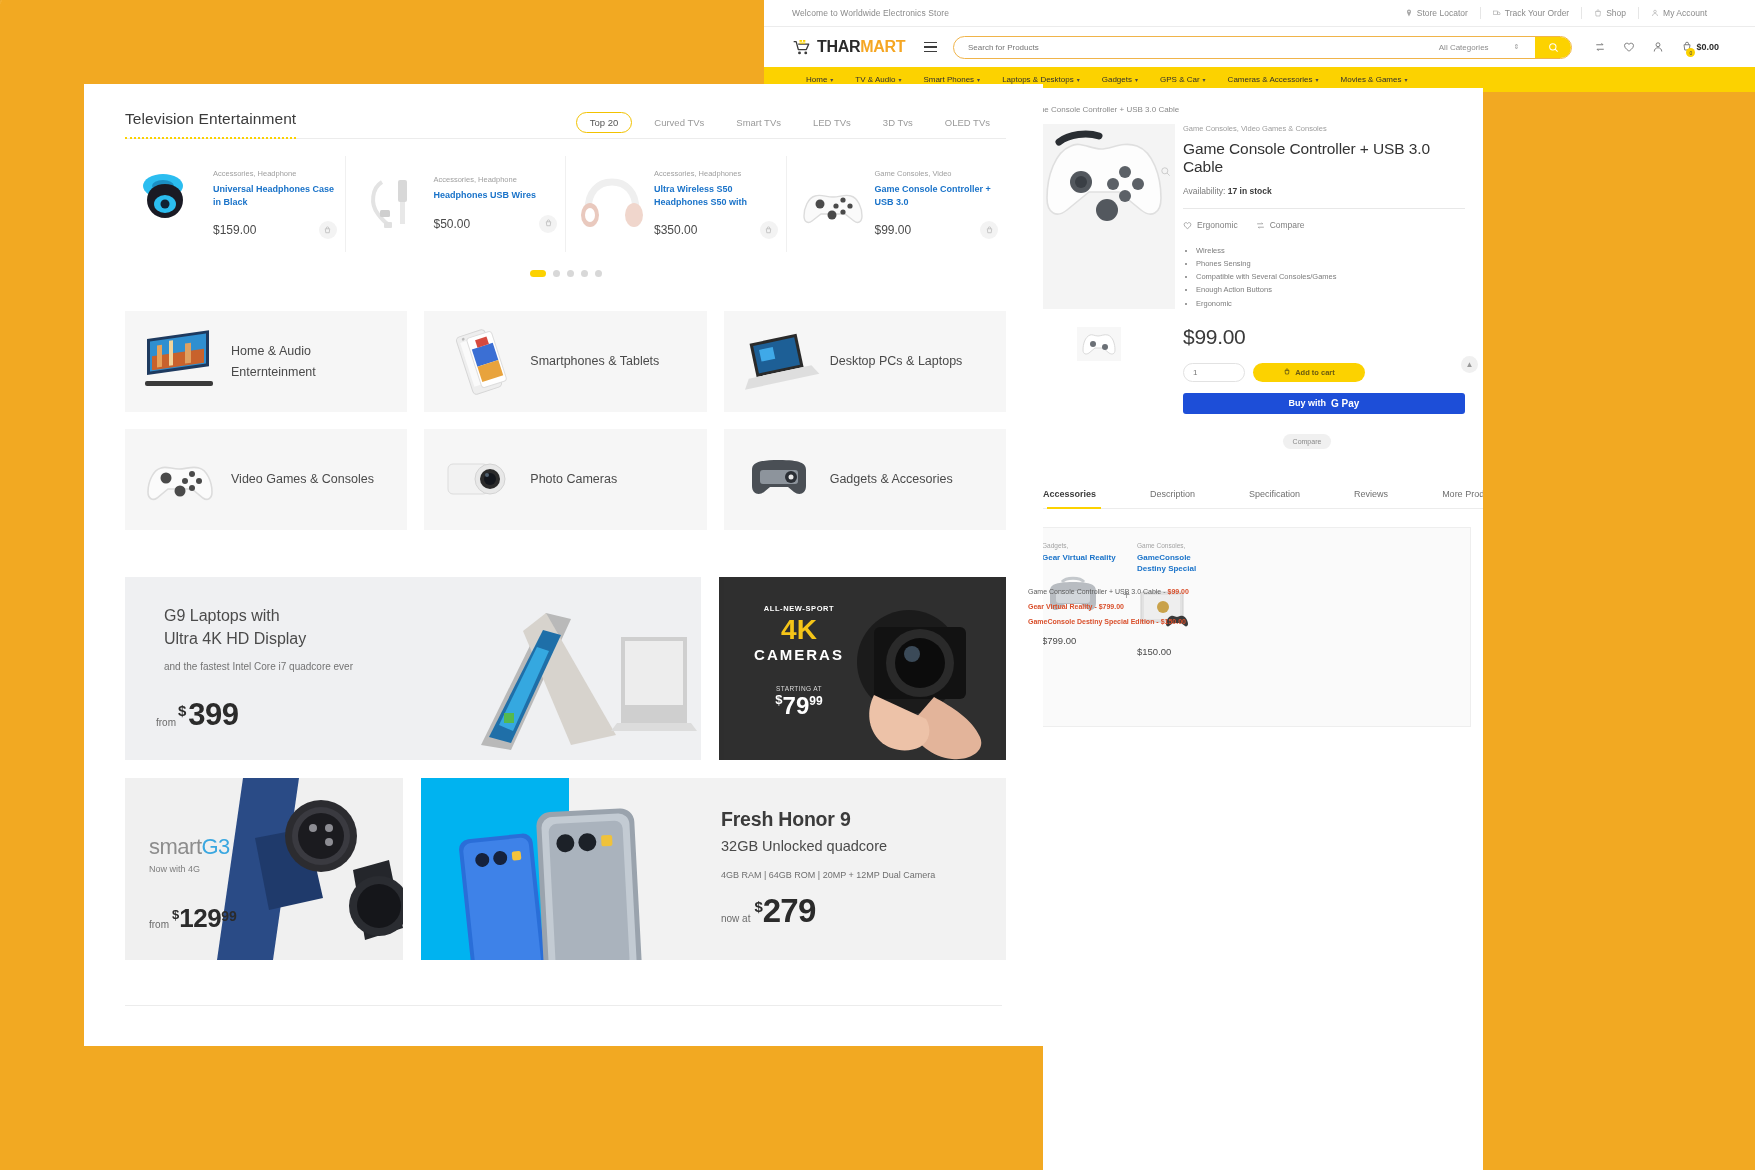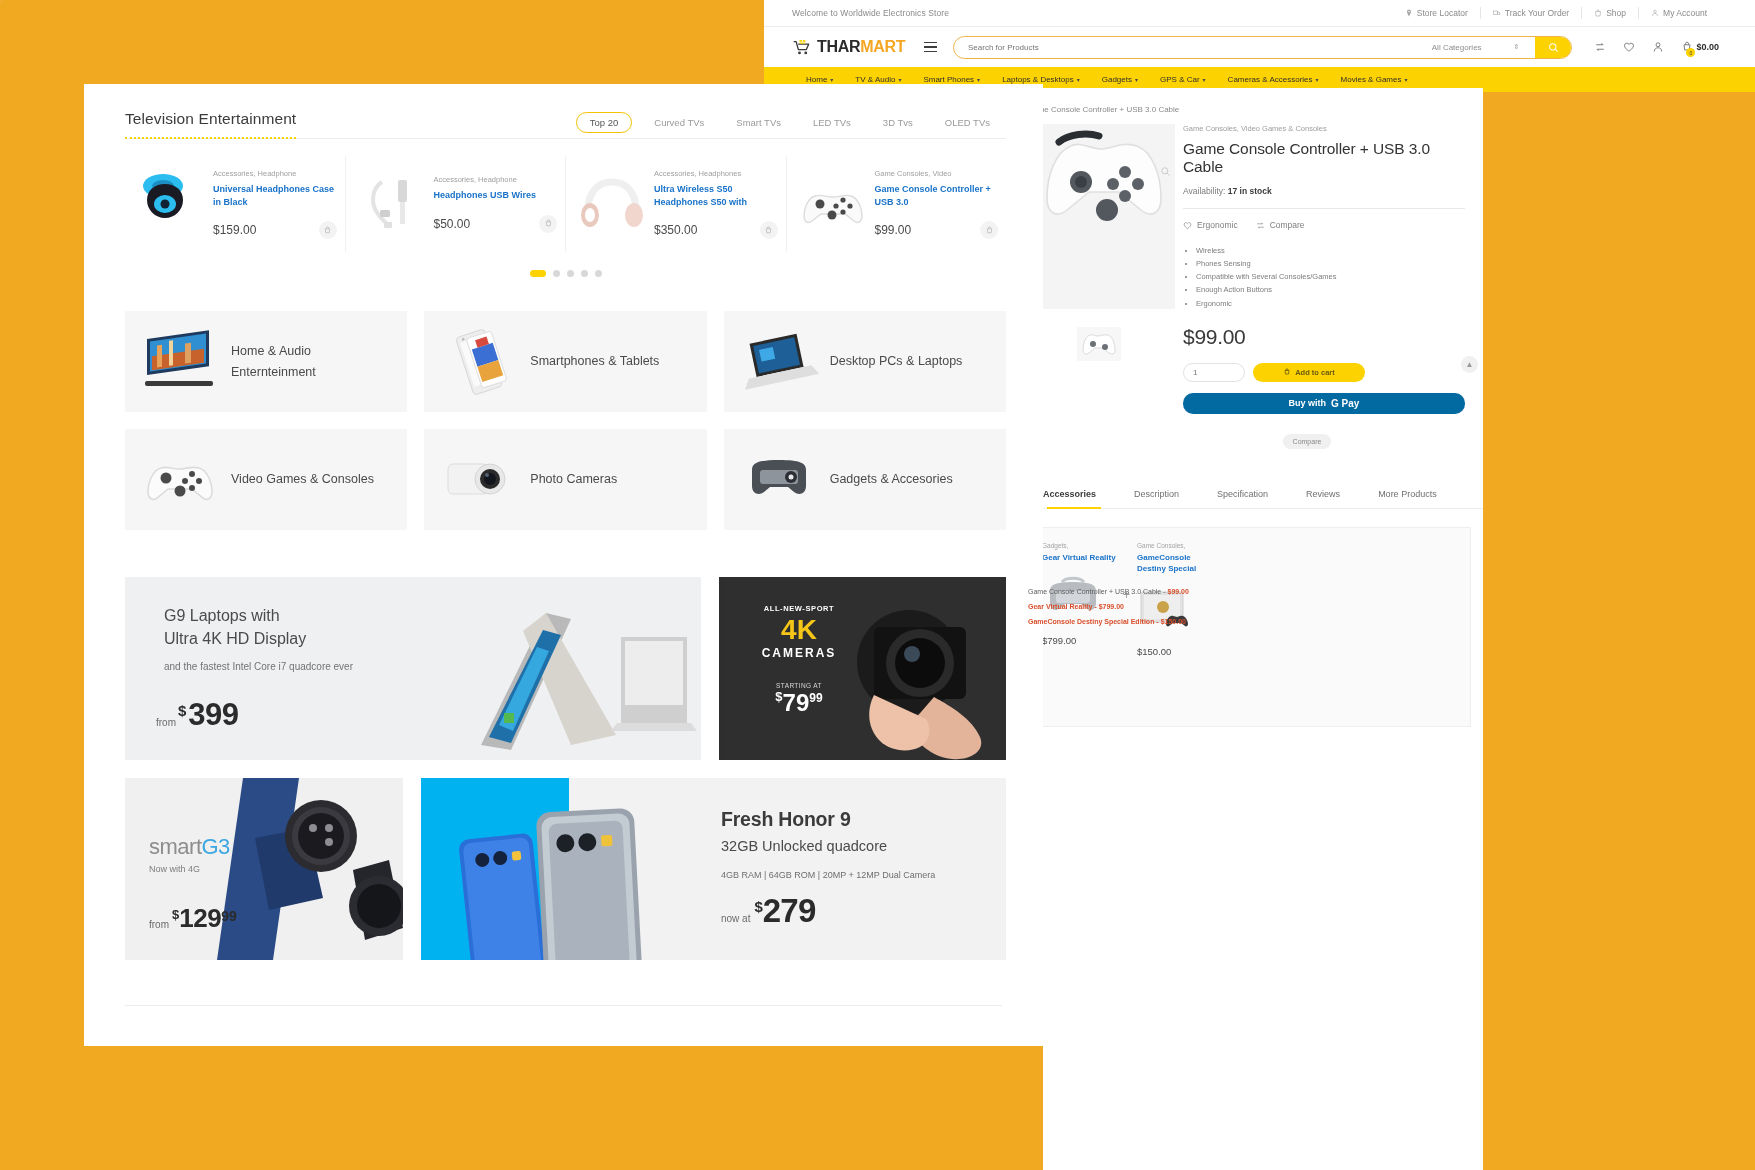--- a/index.html
+++ b/index.html
@@ -57,21 +57,21 @@
     border-radius: 12px; display: flex; align-items: center; overflow: hidden;
     background: #fff;
   }
   .searchbox input {
     flex: 1; border: 0; outline: 0; font-size: 8px; color: #9a9a9a;
     padding: 0 14px; background: transparent;
     font-family: "Liberation Sans", sans-serif;
   }
   .cat-select {
     font-size: 8px; color: #8d8d8d; padding: 0 16px 0 6px; position: relative;
-    white-space: nowrap; display: flex; align-items: center; gap: 32px; justify-content: center;
+    white-space: nowrap; display: flex; align-items: center; gap: 25px; justify-content: center;
   }
   .cat-select .caret { font-size: 7px; color: #999; }
   .search-btn {
     width: 36px; height: 23px; background: #fcd200; display: flex;
     align-items: center; justify-content: center; border: 0; cursor: pointer;
   }
   .header-icons { display: flex; align-items: center; gap: 17px; margin-left: 22px; }
   .hico { width: 12px; height: 12px; opacity: .8; cursor: pointer; }
   .cart-wrap { display: flex; align-items: center; gap: 3px; position: relative; }
   .cart-amount { font-size: 9px; font-weight: 700; color: #2b2b2b; }
@@ -163,21 +163,21 @@
   .promo-lap .from { font-size: 10px; color: #6b6b6b; margin-bottom: 5px; }
   .promo-lap .dollar { font-size: 15px; color: #2b2b2b; font-weight: 700; margin-bottom: 14px;}
   .promo-lap .amt { font-size: 31px; color: #2b2b2b; font-weight: 700; letter-spacing: -.5px;}
 
   .promo-cam {
     flex: 1; height: 183px; background: #2e2e2e; position: relative; overflow: hidden;
   }
   .cam-txt { position: absolute; left: 20px; top: 27px; width: 120px; text-align: center;}
   .cam-txt .l1 { font-size: 7.5px; color: #fff; letter-spacing: .6px; font-weight: 700;}
   .cam-txt .l2 { font-size: 28px; color: #f5c518; font-weight: 700; line-height: 1; margin-top: 3px;}
-  .cam-txt .l3 { font-size: 12px; color: #fff; font-weight: 700; letter-spacing: 2px; margin-top: 2px;}
+  .cam-txt .l3 { font-size: 15px; color: #fff; font-weight: 700; letter-spacing: 2px; margin-top: 2px;}
   .cam-txt .l4 { font-size: 6.5px; color: #d9d9d9; margin-top: 22px; letter-spacing: .4px;}
   .cam-txt .l5 { font-size: 24px; color: #fff; font-weight: 700; margin-top: 0;}
   .cam-txt .l5 sup { font-size: 12px; }
   .cam-txt .l5 .cur { font-size: 13px; vertical-align: top; }
 
   .promo-row2 { display: flex; gap: 18px; margin-top: 18px; }
   .promo-watch {
     flex: 0 0 278px; height: 182px; background: #f0f0f0; position: relative; overflow: hidden;
   }
   .watch-txt { position: absolute; left: 24px; top: 56px; }
@@ -238,34 +238,34 @@
     font-size: 8px; color: #777; padding: 0 9px; outline: none;
     font-family: "Liberation Sans", sans-serif;
   }
   .add-cart {
     flex: 1; max-width: 112px; height: 19px; background: #fcd200; border: 0; border-radius: 10px;
     font-size: 7.5px; color: #6a5a10; font-weight: 700; cursor: pointer;
     display: flex; align-items: center; justify-content: center; gap: 4px;
     font-family: "Liberation Sans", sans-serif;
   }
   .gpay {
-    margin-top: 11px; height: 21px; background: #0369a1; border-radius: 10px;
+    margin-top: 11px; height: 21px; background: #1d4ed8; border-radius: 3px;
     display: flex; align-items: center; justify-content: center; gap: 5px;
     color: #fff; font-size: 9px; font-weight: 700; cursor: pointer;
   }
   .gpay .g { font-size: 10px; font-weight: 700; }
   .cmp-btn {
     margin-top: 20px; width: 48px; height: 15px; background: #f0f0f0; border-radius: 8px;
     font-size: 7px; color: #888; display: flex; align-items: center; justify-content: center;
     margin-left: 100px; cursor: pointer;
   }
 
   
   .dp-tabs {
-    display: flex; gap: 0; margin-top: 40px; border-bottom: 1px solid #ececec;
+    display: flex; gap: 16px; margin-top: 40px; border-bottom: 1px solid #ececec;
     padding-left: 0;
   }
   .dp-tabs .t { font-size: 9px; color: #6f6f6f; padding: 0 19px 9px 19px; cursor: pointer; white-space: nowrap;}
   .dp-tabs .t:first-child { padding-left: 0; font-weight: 700; color: #3c3c3c; position: relative;}
   .dp-tabs .t:first-child:after {
     content: ""; position: absolute; left: 4px; right: 14px; bottom: -1px; height: 2px;
     background: #fcd200;
   }
 
   

